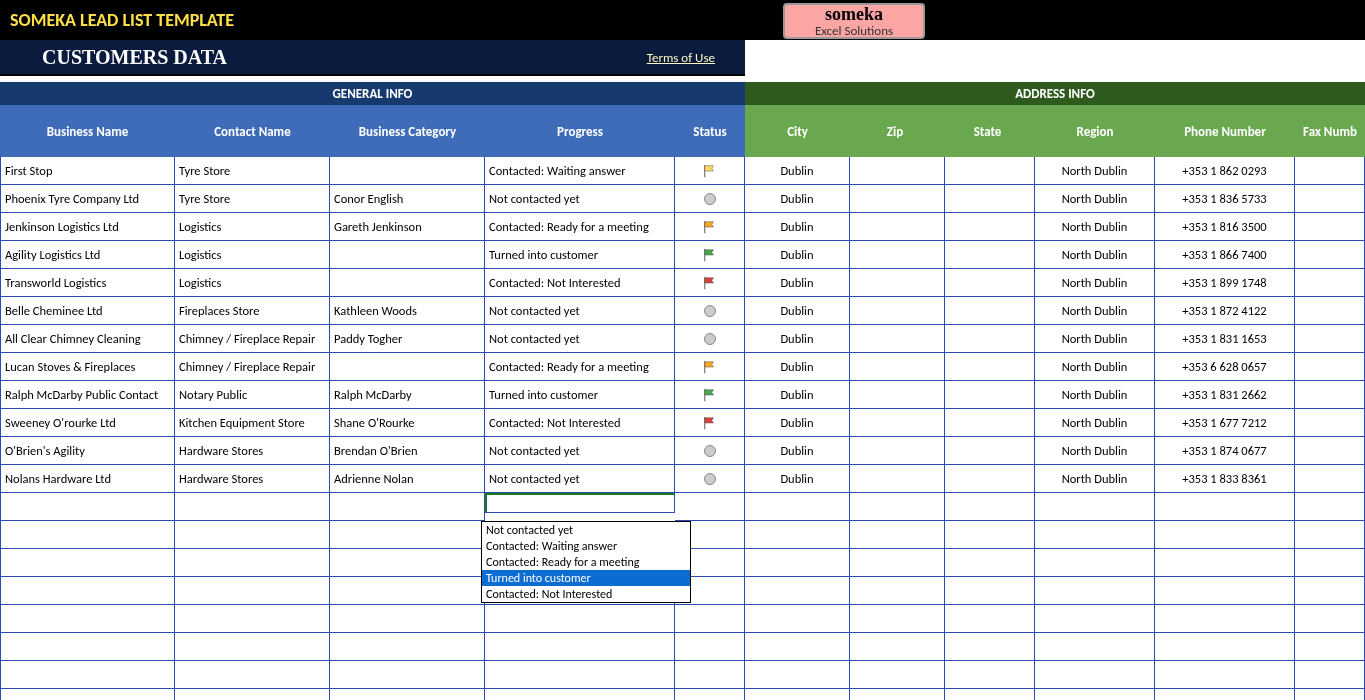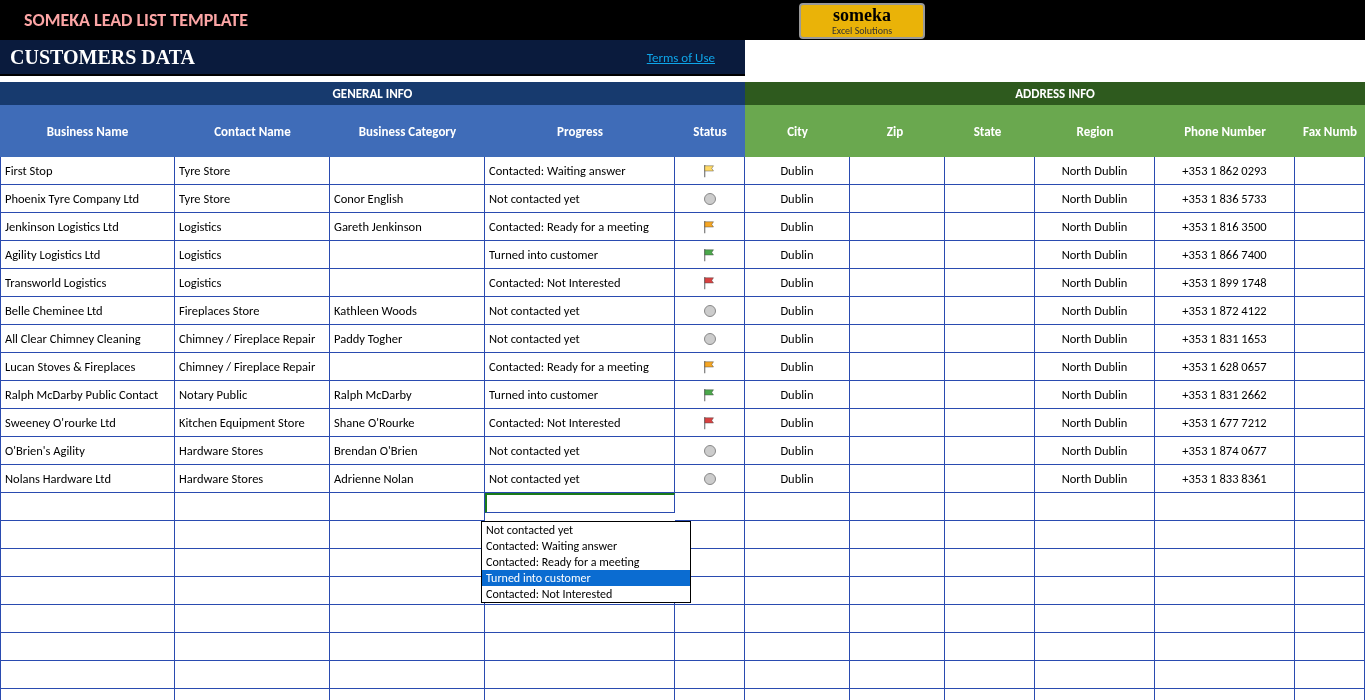--- a/index.html
+++ b/index.html
@@ -1,26 +1,26 @@
 <!DOCTYPE html>
 <html><head>
 <meta charset="utf-8">
 <style>
 * { margin: 0; padding: 0; box-sizing: border-box; }
 body { font-family: Calibri, Arial, sans-serif; font-size: 13px; background: #fff; width: 1365px; }
 
 .top-bar { background: #000; height: 40px; display: flex; align-items: center; position: relative; }
-.template-title { color: #fca5a5; font-weight: bold; font-size: 18px; padding: 0 24px; }
-.logo-box { position: absolute; right: 440px; top: 3px; background: #eab308; border: 2px solid #999; padding: 4px 10px; display: flex; flex-direction: column; align-items: center; justify-content: center; width: 126px; height: 36px; border-radius: 4px; }
+.template-title { color: #fde047; font-weight: bold; font-size: 18px; padding: 0 10px; }
+.logo-box { position: absolute; right: 440px; top: 3px; background: #fca5a5; border: 2px solid #999; padding: 4px 10px; display: flex; flex-direction: column; align-items: center; justify-content: center; width: 142px; height: 36px; border-radius: 4px; }
 .logo-main { font-family: Georgia, serif; font-size: 18px; font-weight: bold; color: #000; line-height: 1; }
-.logo-sub { font-size: 10px; color: #333; }
+.logo-sub { font-size: 13px; color: #333; }
 
 .subtitle-bar { background: #0a1b3d; height: 36px; display: flex; align-items: center; justify-content: space-between; padding: 0 10px; width: 745px; border-bottom: 2px solid #000; }
-.subtitle-text { color: #fff; font-size: 20px; font-weight: bold; font-family: Georgia, serif; }
-.terms-link { color: #0ea5e9; text-decoration: underline; font-size: 13px; margin-right: 20px; }
+.subtitle-text { color: #fff; font-size: 20px; font-weight: bold; font-family: Georgia, serif; margin-left: 32px; }
+.terms-link { color: #fef9c3; text-decoration: underline; font-size: 13px; margin-right: 20px; }
 
 .spacer-row { height: 6px; background: #fff; }
 
 .section-headers { display: flex; }
 .section-general { background: #173a6e; color: #fff; font-weight: bold; text-align: center; padding: 4px 0; width: 745px; font-size: 13px; }
 .section-address { background: #2e5a1e; color: #fff; font-weight: bold; text-align: center; padding: 4px 0; flex: 1; font-size: 13px; }
 
 .col-headers { display: flex; height: 52px; text-align: right; }
 .col-headers > div { display: flex; align-items: center; justify-content: center; color: #fff; font-weight: bold; font-size: 13px; }
 .h-general { background: #3f6cb8; }
@@ -222,21 +222,21 @@
       <div class="c-status cell-status">
         <span class="flag"><svg viewBox="0 0 16 16">
             <path d="M2 1 L2 15" stroke="#666" stroke-width="1.2"></path>
             <path d="M2 2 L12 2 L10 5 L12 8 L2 8 Z" fill="#f6a623" stroke="#444" stroke-width="0.5"></path>
           </svg></span>
       </div>
       <div class="c-city cell-center">Dublin</div>
       <div class="c-state"></div>
       <div class="c-zip"></div>
       <div class="c-region cell-center">North Dublin</div>
-      <div class="c-phone cell-center">+353 1 628 0657</div>
+      <div class="c-phone cell-center">+353 6 628 0657</div>
       <div class="c-fax"></div>
     </div>
     <div class="data-row">
       <div class="c-bname small-text">Ralph McDarby Public Contact</div>
       <div class="c-bcat">Notary Public</div>
       <div class="c-cname">Ralph McDarby</div>
       <div class="c-progress">Turned into customer</div>
       <div class="c-status cell-status">
         <span class="flag"><svg viewBox="0 0 16 16">
             <path d="M2 1 L2 15" stroke="#666" stroke-width="1.2"></path>

